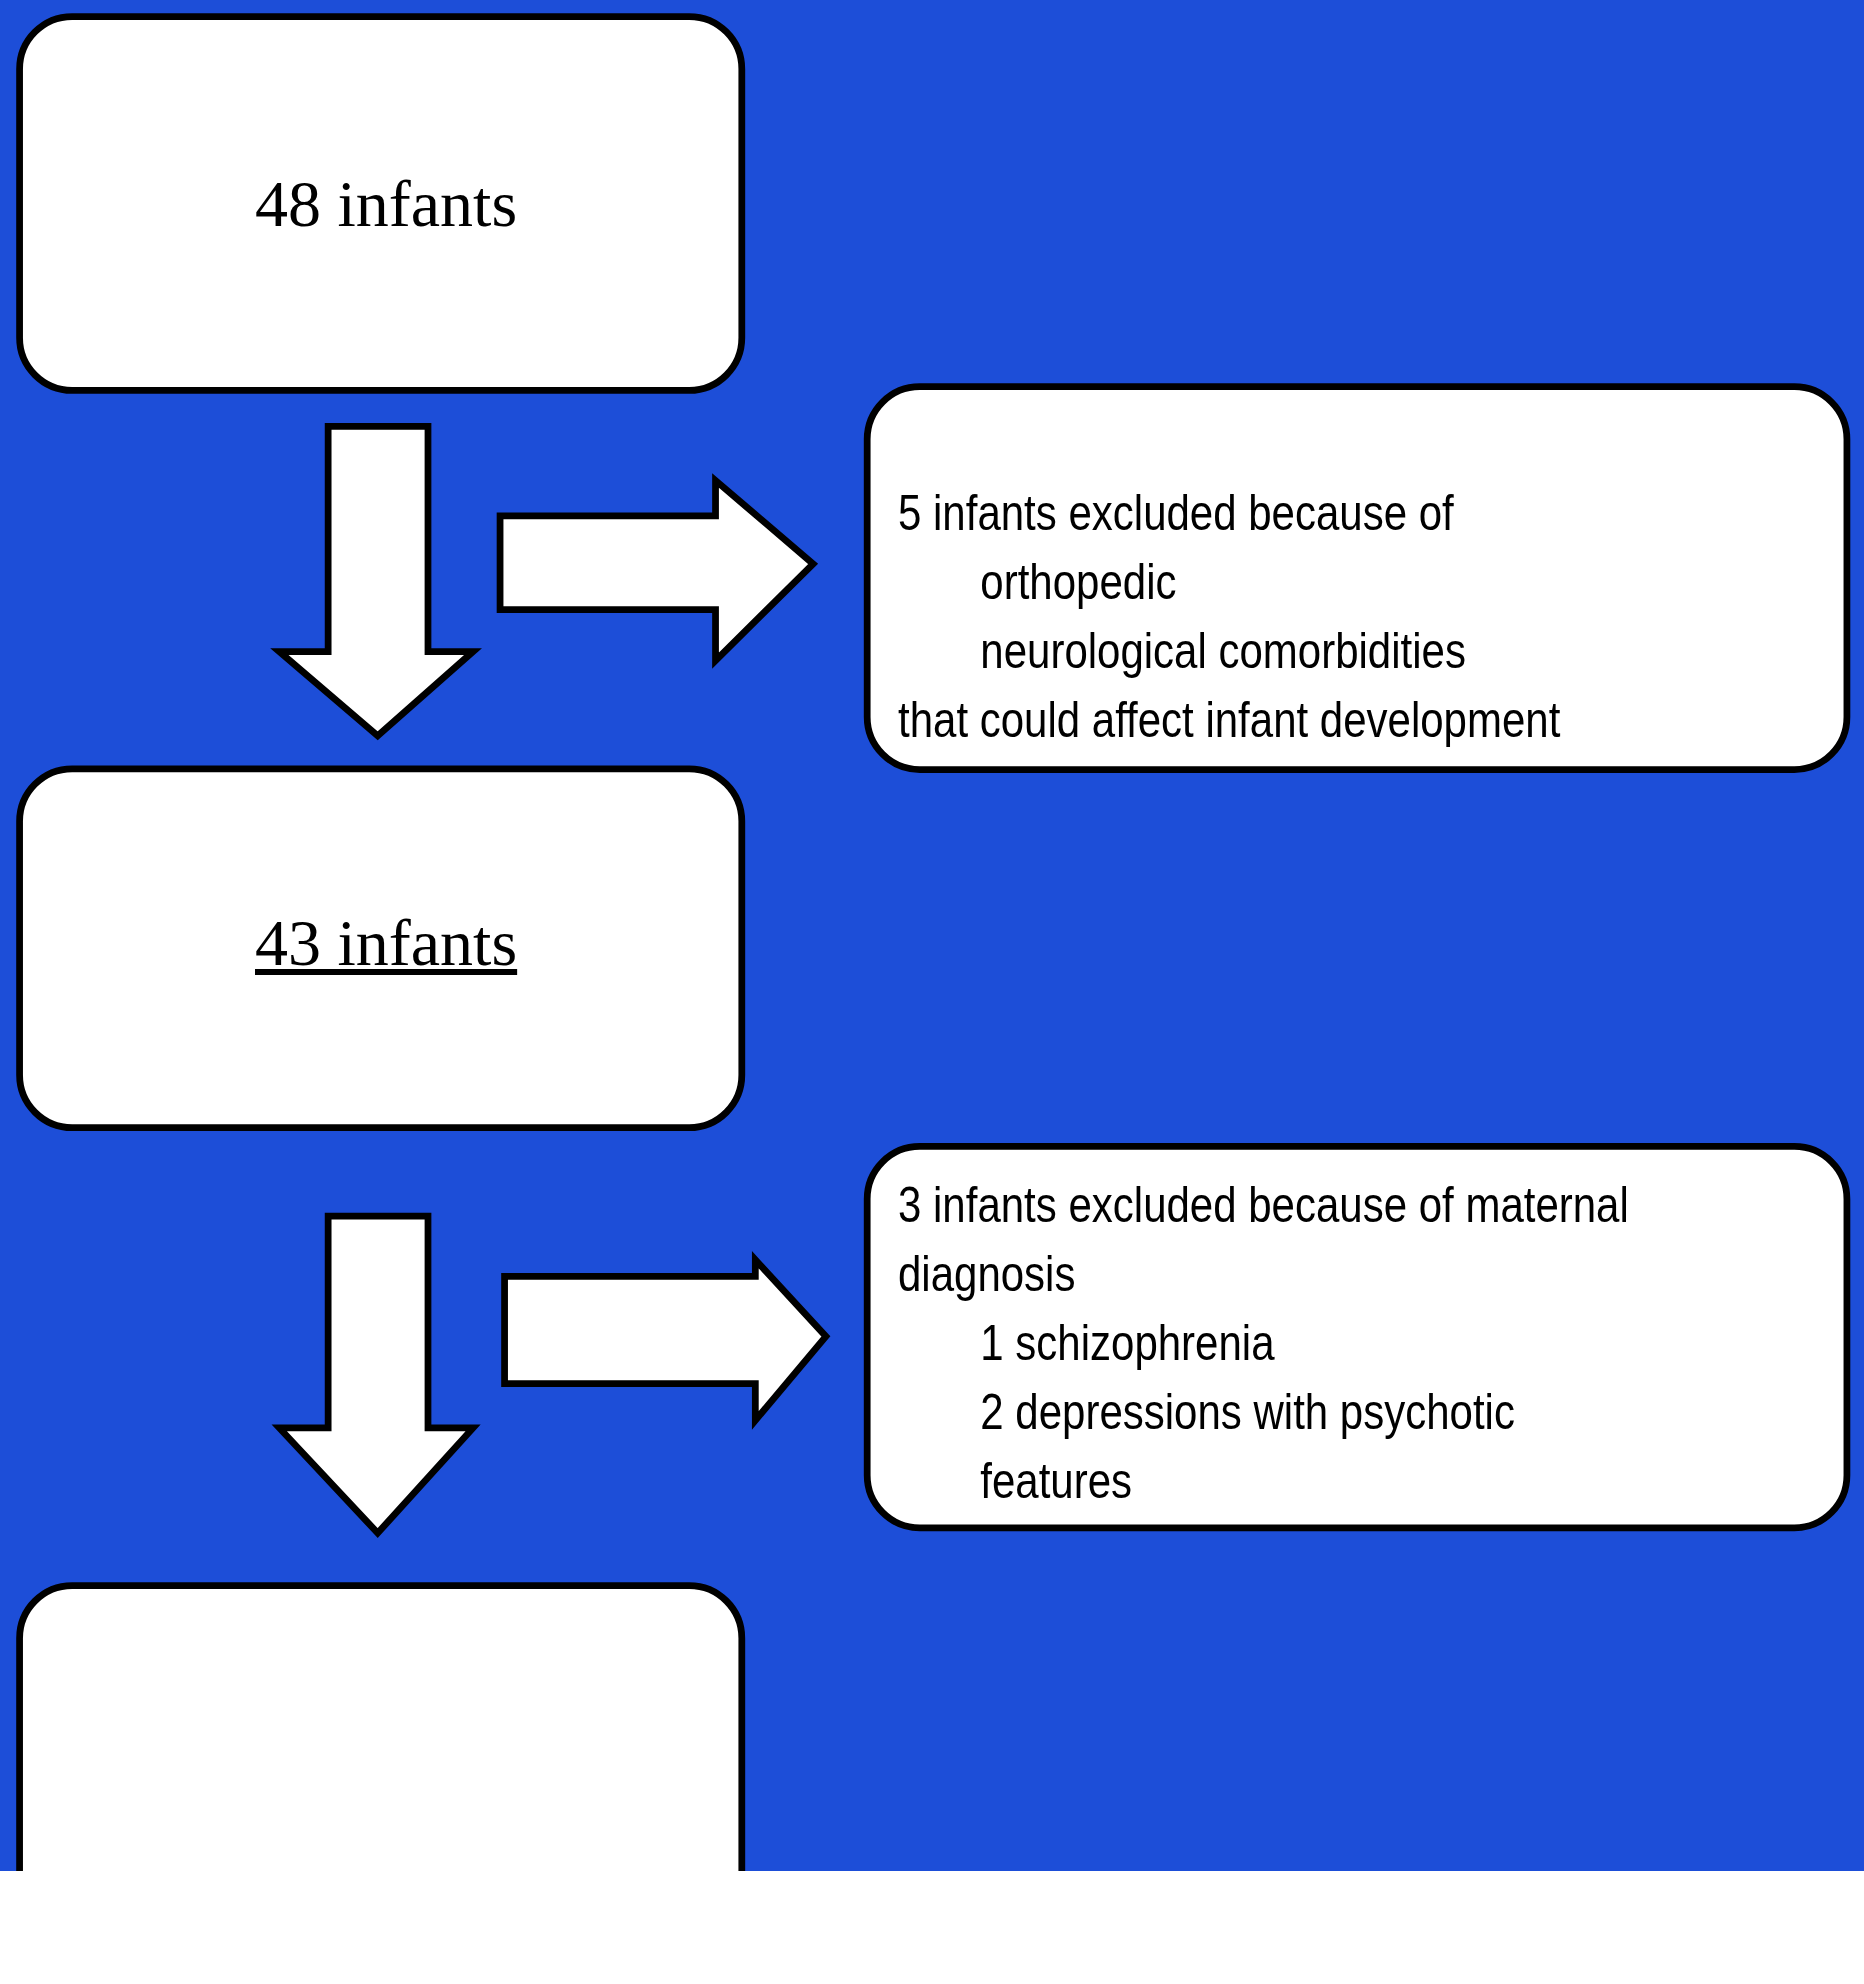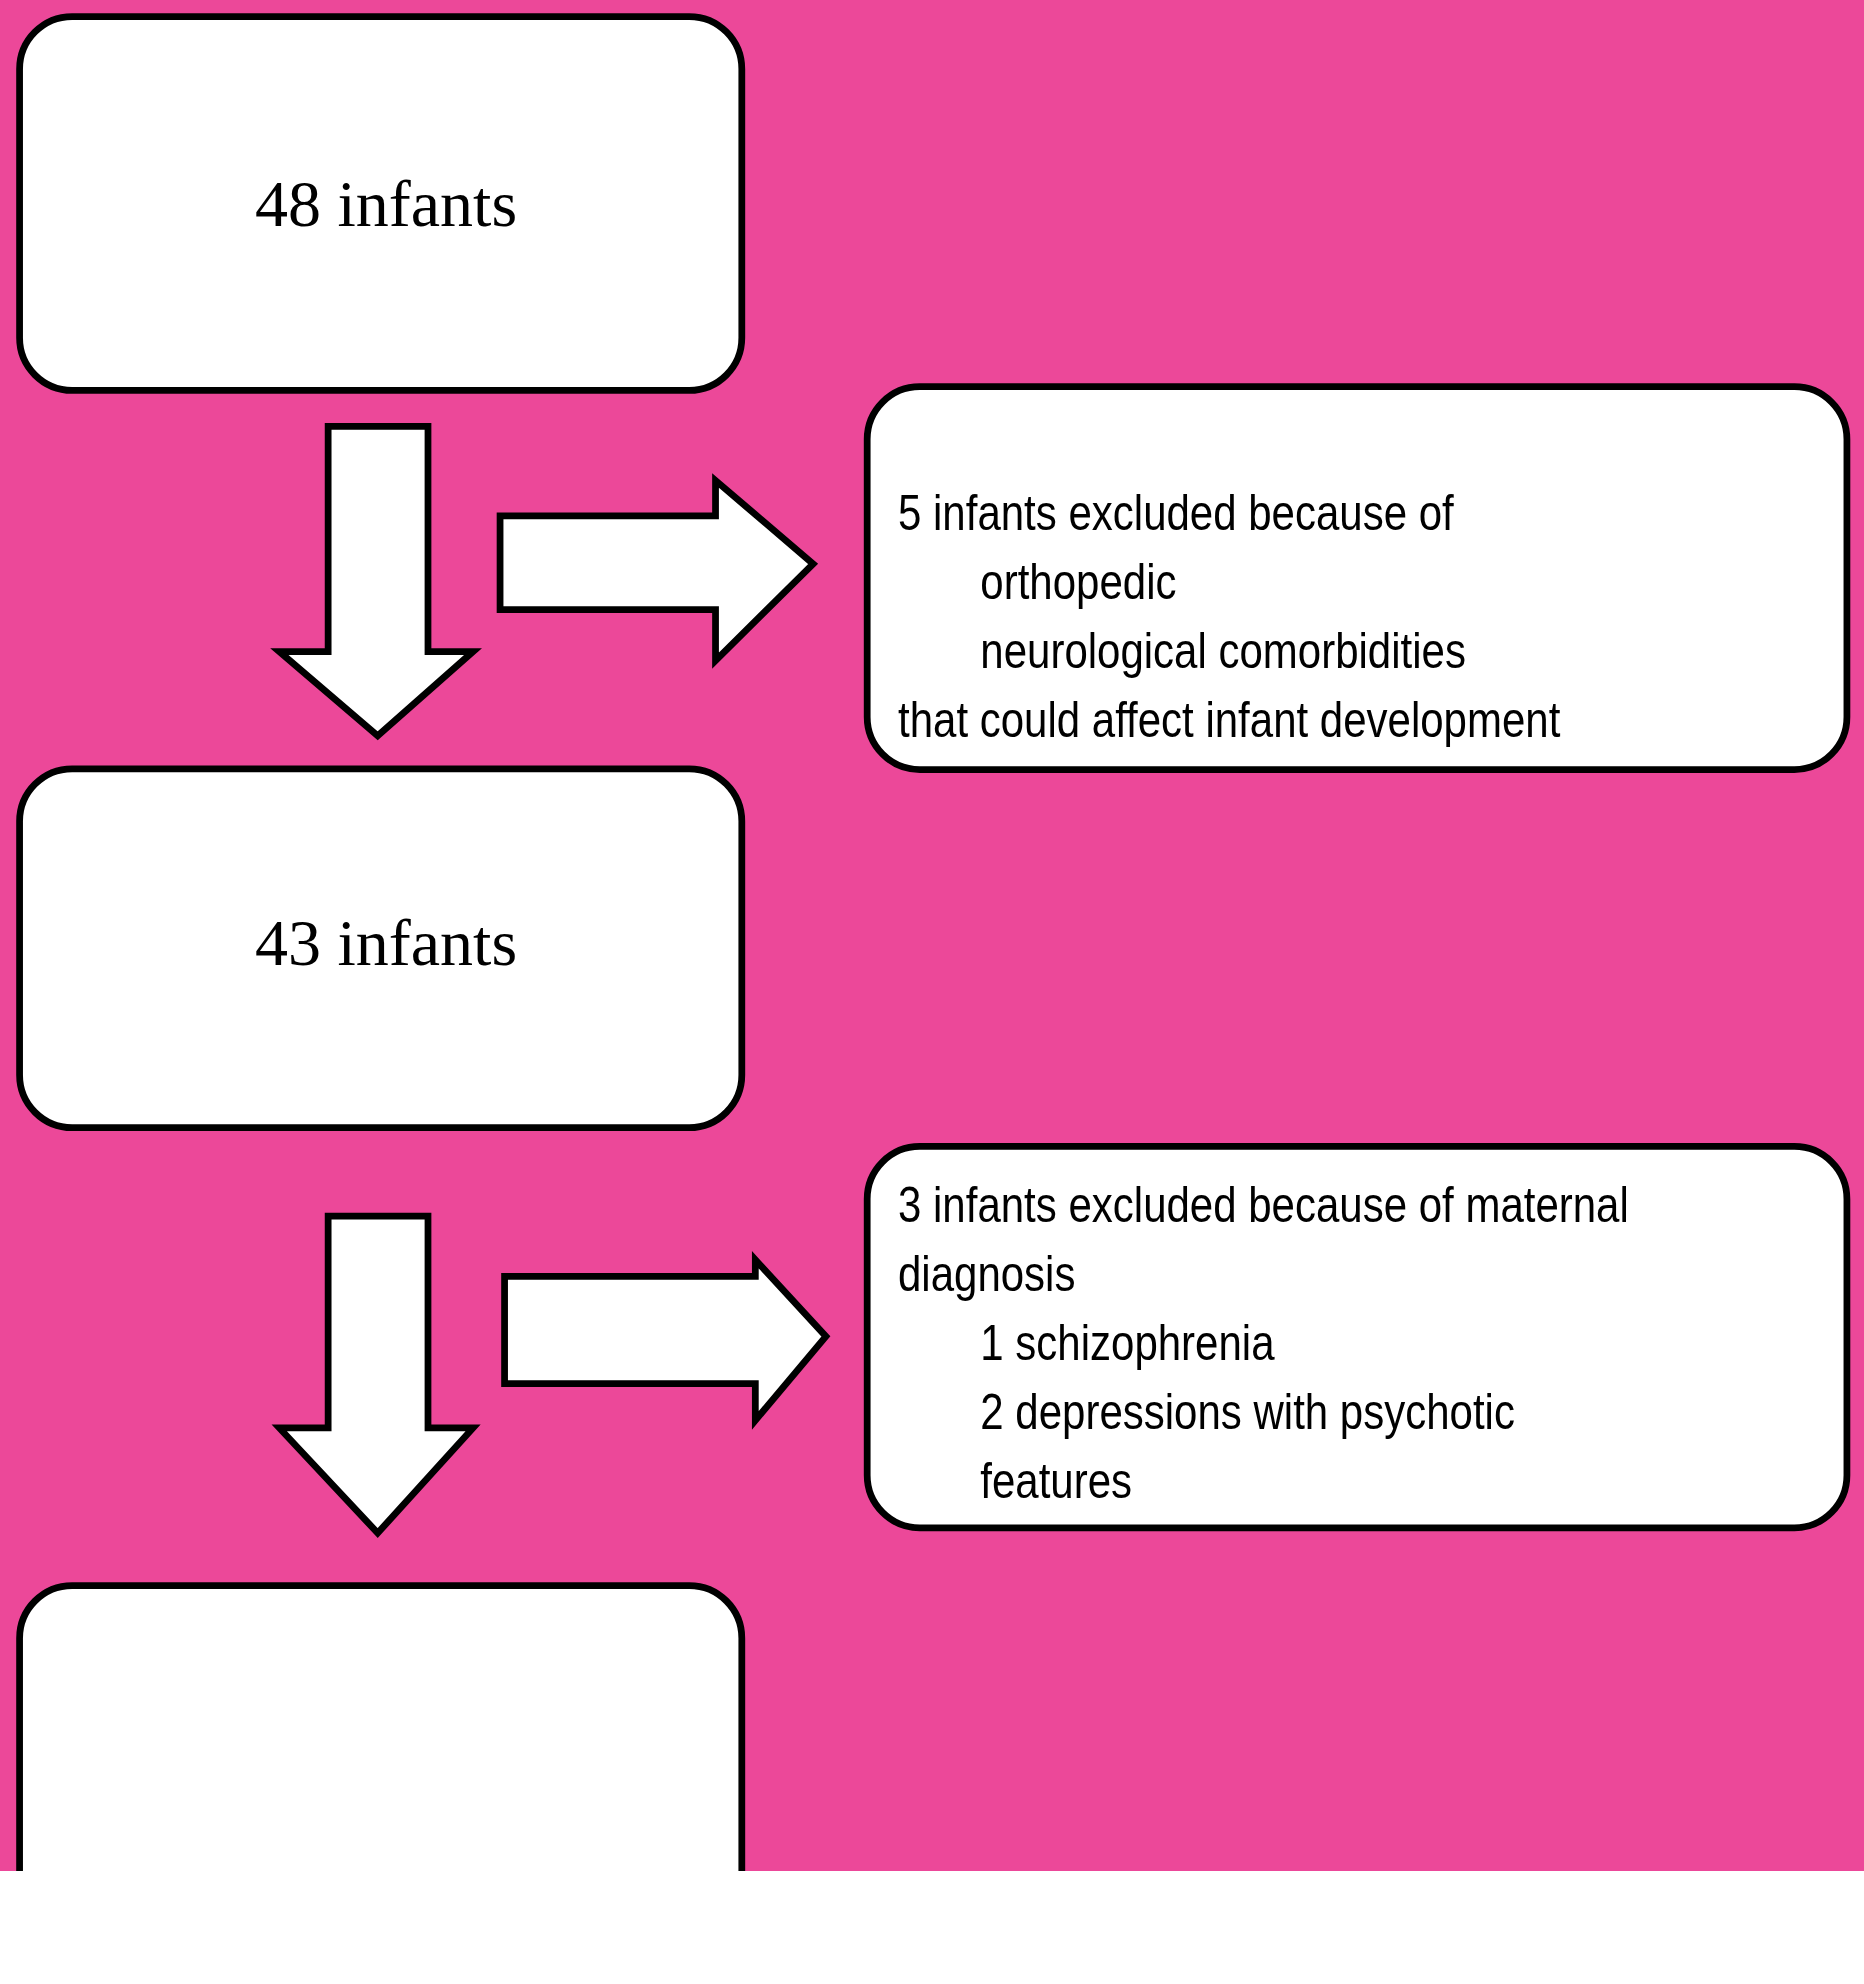--- a/index.html
+++ b/index.html
@@ -5,21 +5,21 @@
 <style>
   html, body {
     margin: 0;
     padding: 0;
     background: #ffffff;
   }
   #canvas {
     position: relative;
     width: 1865px;
     height: 1871px;
-    background: #ec4899;
+    background: #1d4ed8;
     overflow: hidden;
   }
   svg.layer {
     position: absolute;
     top: 0;
     left: 0;
     width: 1865px;
     height: 1985px;
   }
   .node-box {
@@ -79,21 +79,21 @@
 
     <polygon class="arrow-shape" points="666,687 953,687 953,640 1083,751 953,880 953,812 666,812"></polygon>
 
     <polygon class="arrow-shape" points="437,1620 570,1620 570,1902 630,1902 503,2042 372,1902 437,1902"></polygon>
 
     <polygon class="arrow-shape" points="672,1700 1006,1700 1006,1678 1100,1780 1006,1892 1006,1843 672,1843"></polygon>
   </svg>
 
   <div class="count-label" style="left: 255px; top: 171px;">48 infants</div>
 
-  <div class="count-label" style="left: 255px; top: 910px;">43 infants</div>
+  <div class="count-label" style="left: 255px; top: 910px; text-decoration: underline;">43 infants</div>
 
 
   <div class="excl-block" style="left: 898px; top: 479px;">
     <span class="excl-line ind-0">5 infants excluded because of</span>
     <span class="excl-line ind-1">orthopedic</span>
     <span class="excl-line ind-1">neurological comorbidities</span>
     <span class="excl-line ind-0">that could affect infant development</span>
   </div>
 
   <div class="excl-block" style="left: 898px; top: 1171px;">

